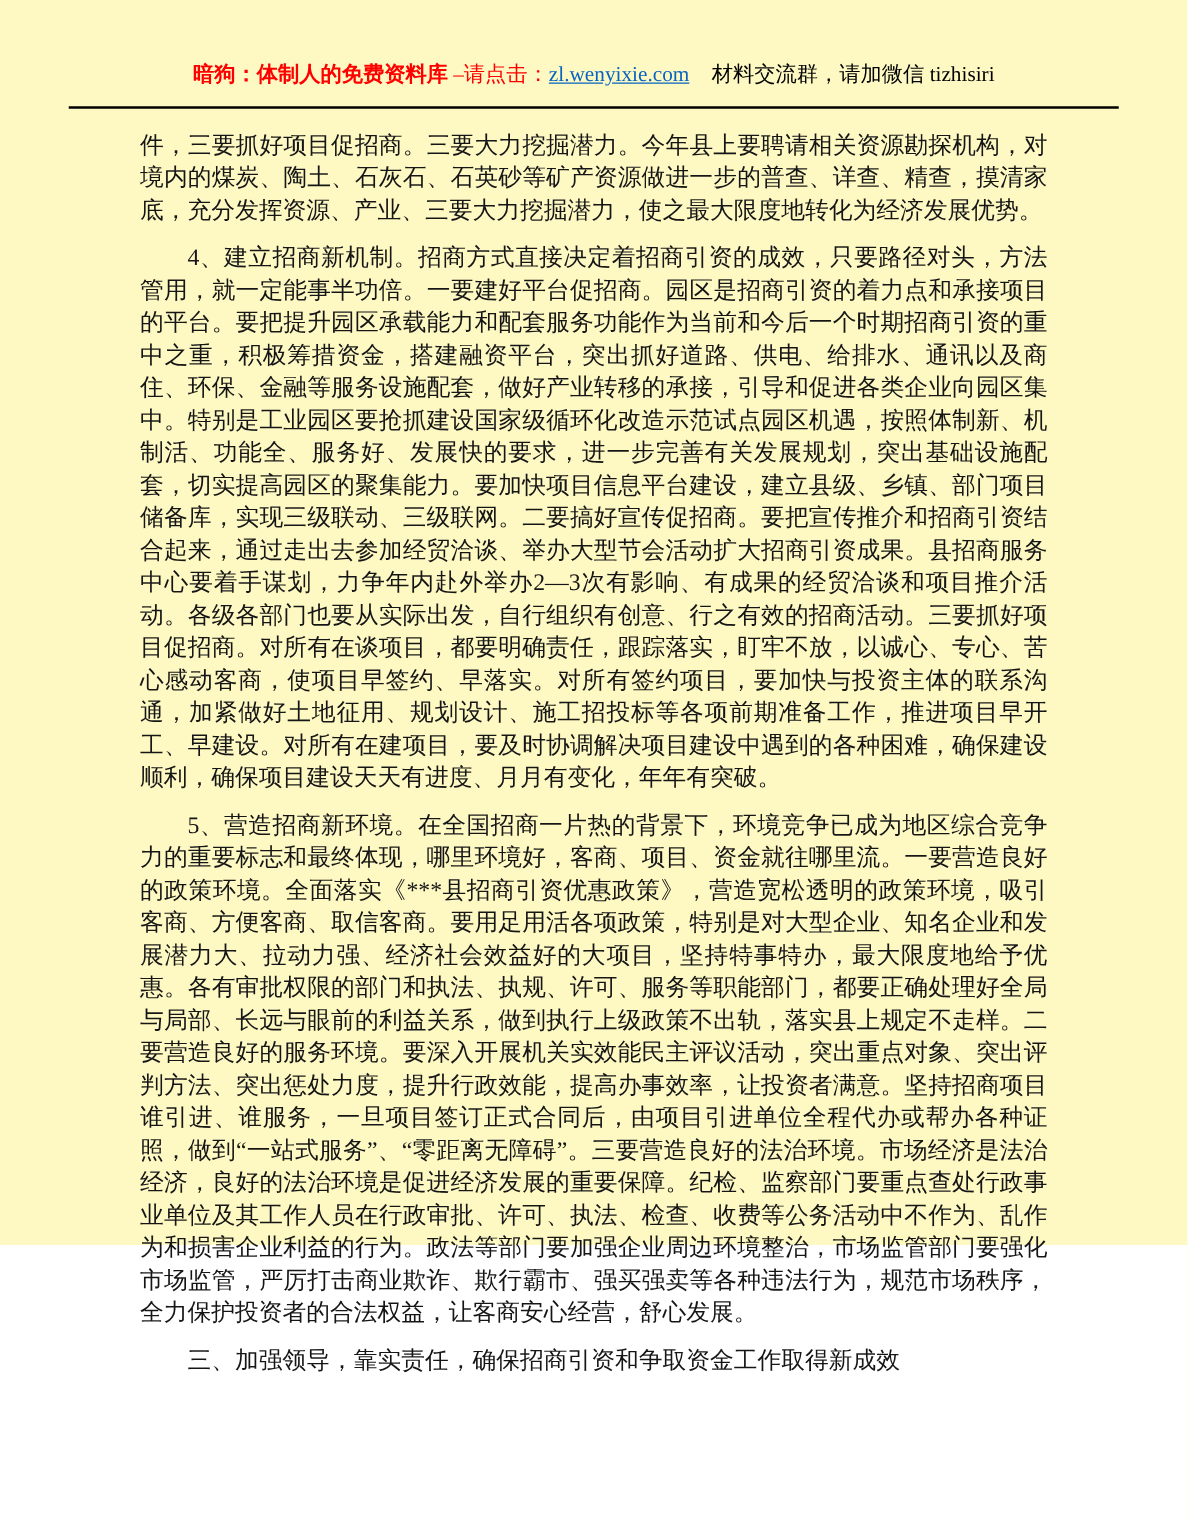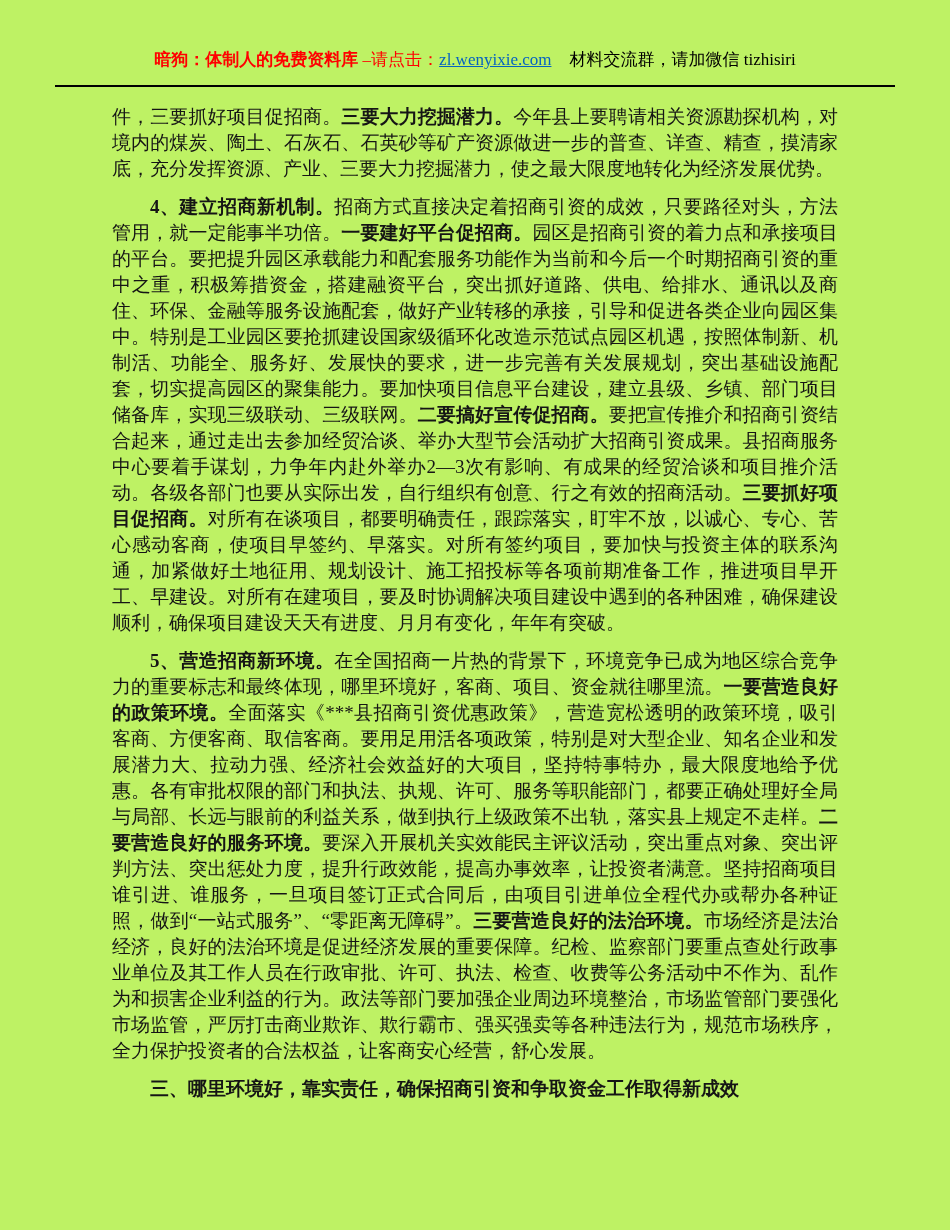--- a/index.html
+++ b/index.html
@@ -4,21 +4,21 @@
 <style>
   * { margin: 0; padding: 0; box-sizing: border-box; }
   html, body { background: #ffffff; }
   body {
     width: 950px;
     height: 1230px;
     overflow: hidden;
     font-family: "Liberation Serif", "DejaVu Serif", serif;
     color: #1a1a1a;
   }
-  .page { width: 950px; height: 1230px; background: #bef264; }
+  .page { width: 950px; height: 996px; background: #fef9c3; }
 
   
   .doc-header {
     padding-top: 48px;
     text-align: center;
     font-size: 17px;
     line-height: 24px;
     white-space: nowrap;
   }
   .brand  { color: #ff0000; font-weight: 700; }
@@ -36,33 +36,33 @@
   .doc-body {
     width: 726px;
     margin: 17px auto 0 auto;
     font-size: 19px;
     line-height: 26px;
     text-align: justify;
     color: #151515;
   }
   .para { text-indent: 2em; margin-bottom: 12px; }
   .para.no-indent { text-indent: 0; }
-  .run.b { font-weight: 700; }
+  .run.b { font-weight: 400; }
 </style>
 </head>
 <body>
 
 <div class="page">
 
   <header class="doc-header">
     <span class="brand">暗狗：体制人的免费资料库</span><span class="hint"> –请点击：</span><a class="link">zl.wenyixie.com</a><span class="contact">材料交流群，请加微信 tizhisiri</span>
   </header>
 
   <hr class="rule">
 
   <main class="doc-body">
     <p class="para no-indent"><span class="run">件，三要抓好项目促招商。</span><span class="run b">三要大力挖掘潜力。</span><span class="run">今年县上要聘请相关资源勘探机构，对境内的煤炭、陶土、石灰石、石英砂等矿产资源做进一步的普查、详查、精查，摸清家底，充分发挥资源、产业、三要大力挖掘潜力，使之最大限度地转化为经济发展优势。</span></p>
     <p class="para"><span class="run b">4、建立招商新机制。</span><span class="run">招商方式直接决定着招商引资的成效，只要路径对头，方法管用，就一定能事半功倍。</span><span class="run b">一要建好平台促招商。</span><span class="run">园区是招商引资的着力点和承接项目的平台。要把提升园区承载能力和配套服务功能作为当前和今后一个时期招商引资的重中之重，积极筹措资金，搭建融资平台，突出抓好道路、供电、给排水、通讯以及商住、环保、金融等服务设施配套，做好产业转移的承接，引导和促进各类企业向园区集中。特别是工业园区要抢抓建设国家级循环化改造示范试点园区机遇，按照体制新、机制活、功能全、服务好、发展快的要求，进一步完善有关发展规划，突出基础设施配套，切实提高园区的聚集能力。要加快项目信息平台建设，建立县级、乡镇、部门项目储备库，实现三级联动、三级联网。</span><span class="run b">二要搞好宣传促招商。</span><span class="run">要把宣传推介和招商引资结合起来，通过走出去参加经贸洽谈、举办大型节会活动扩大招商引资成果。县招商服务中心要着手谋划，力争年内赴外举办2—3次有影响、有成果的经贸洽谈和项目推介活动。各级各部门也要从实际出发，自行组织有创意、行之有效的招商活动。</span><span class="run b">三要抓好项目促招商。</span><span class="run">对所有在谈项目，都要明确责任，跟踪落实，盯牢不放，以诚心、专心、苦心感动客商，使项目早签约、早落实。对所有签约项目，要加快与投资主体的联系沟通，加紧做好土地征用、规划设计、施工招投标等各项前期准备工作，推进项目早开工、早建设。对所有在建项目，要及时协调解决项目建设中遇到的各种困难，确保建设顺利，确保项目建设天天有进度、月月有变化，年年有突破。</span></p>
     <p class="para"><span class="run b">5、营造招商新环境。</span><span class="run">在全国招商一片热的背景下，环境竞争已成为地区综合竞争力的重要标志和最终体现，哪里环境好，客商、项目、资金就往哪里流。</span><span class="run b">一要营造良好的政策环境。</span><span class="run">全面落实《***县招商引资优惠政策》，营造宽松透明的政策环境，吸引客商、方便客商、取信客商。要用足用活各项政策，特别是对大型企业、知名企业和发展潜力大、拉动力强、经济社会效益好的大项目，坚持特事特办，最大限度地给予优惠。各有审批权限的部门和执法、执规、许可、服务等职能部门，都要正确处理好全局与局部、长远与眼前的利益关系，做到执行上级政策不出轨，落实县上规定不走样。</span><span class="run b">二要营造良好的服务环境。</span><span class="run">要深入开展机关实效能民主评议活动，突出重点对象、突出评判方法、突出惩处力度，提升行政效能，提高办事效率，让投资者满意。坚持招商项目谁引进、谁服务，一旦项目签订正式合同后，由项目引进单位全程代办或帮办各种证照，做到“一站式服务”、“零距离无障碍”。</span><span class="run b">三要营造良好的法治环境。</span><span class="run">市场经济是法治经济，良好的法治环境是促进经济发展的重要保障。纪检、监察部门要重点查处行政事业单位及其工作人员在行政审批、许可、执法、检查、收费等公务活动中不作为、乱作为和损害企业利益的行为。政法等部门要加强企业周边环境整治，市场监管部门要强化市场监管，严厉打击商业欺诈、欺行霸市、强买强卖等各种违法行为，规范市场秩序，全力保护投资者的合法权益，让客商安心经营，舒心发展。</span></p>
-    <p class="para"><span class="run b">三、哪里环境好，靠实责任，确保招商引资和争取资金工作取得新成效</span></p>
+    <p class="para"><span class="run b">三、加强领导，靠实责任，确保招商引资和争取资金工作取得新成效</span></p>
   </main>
 
 </div>
 
 </body></html>

